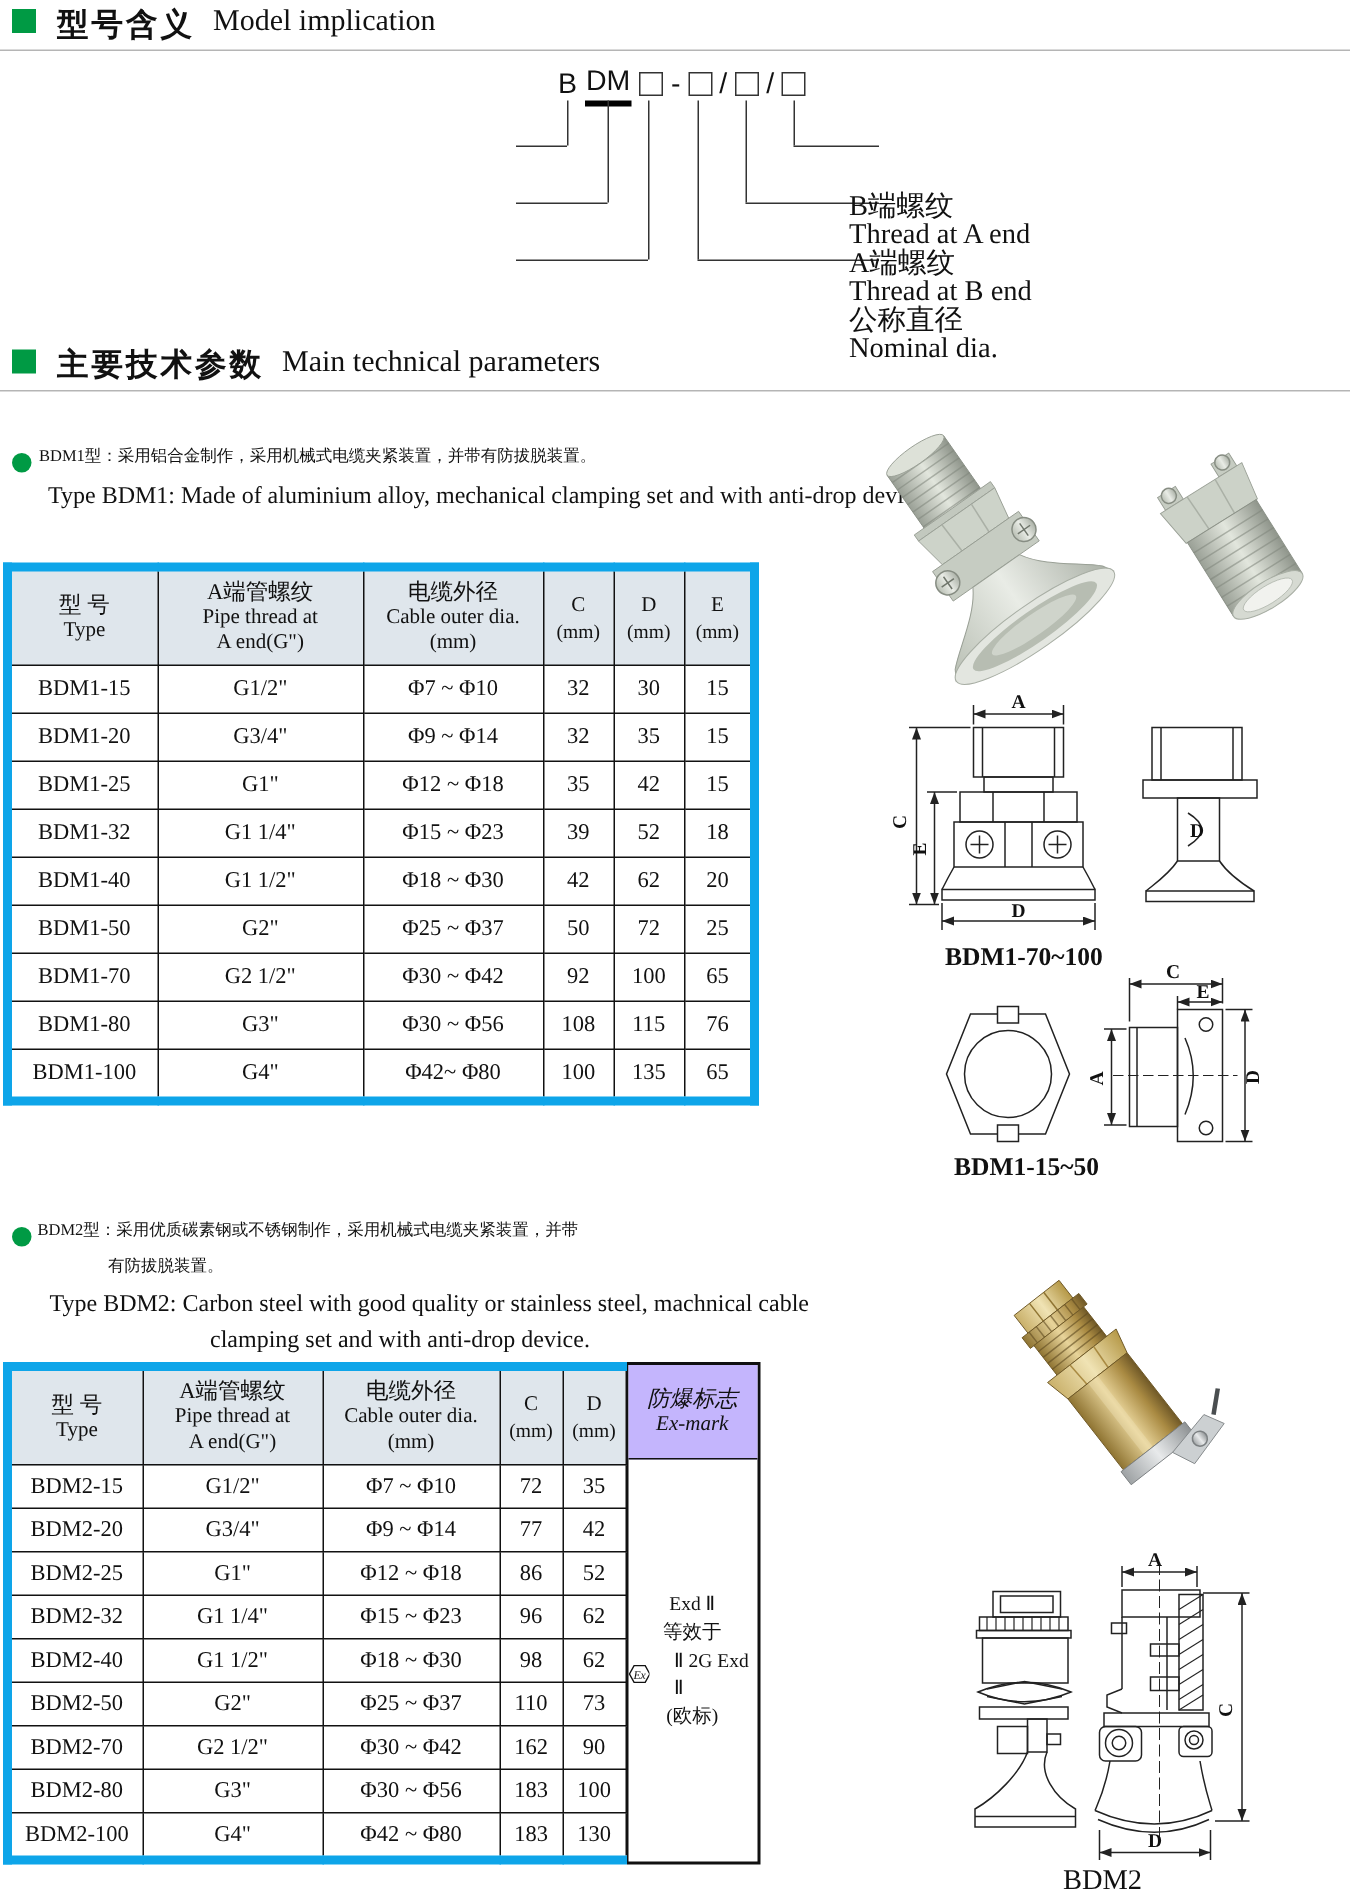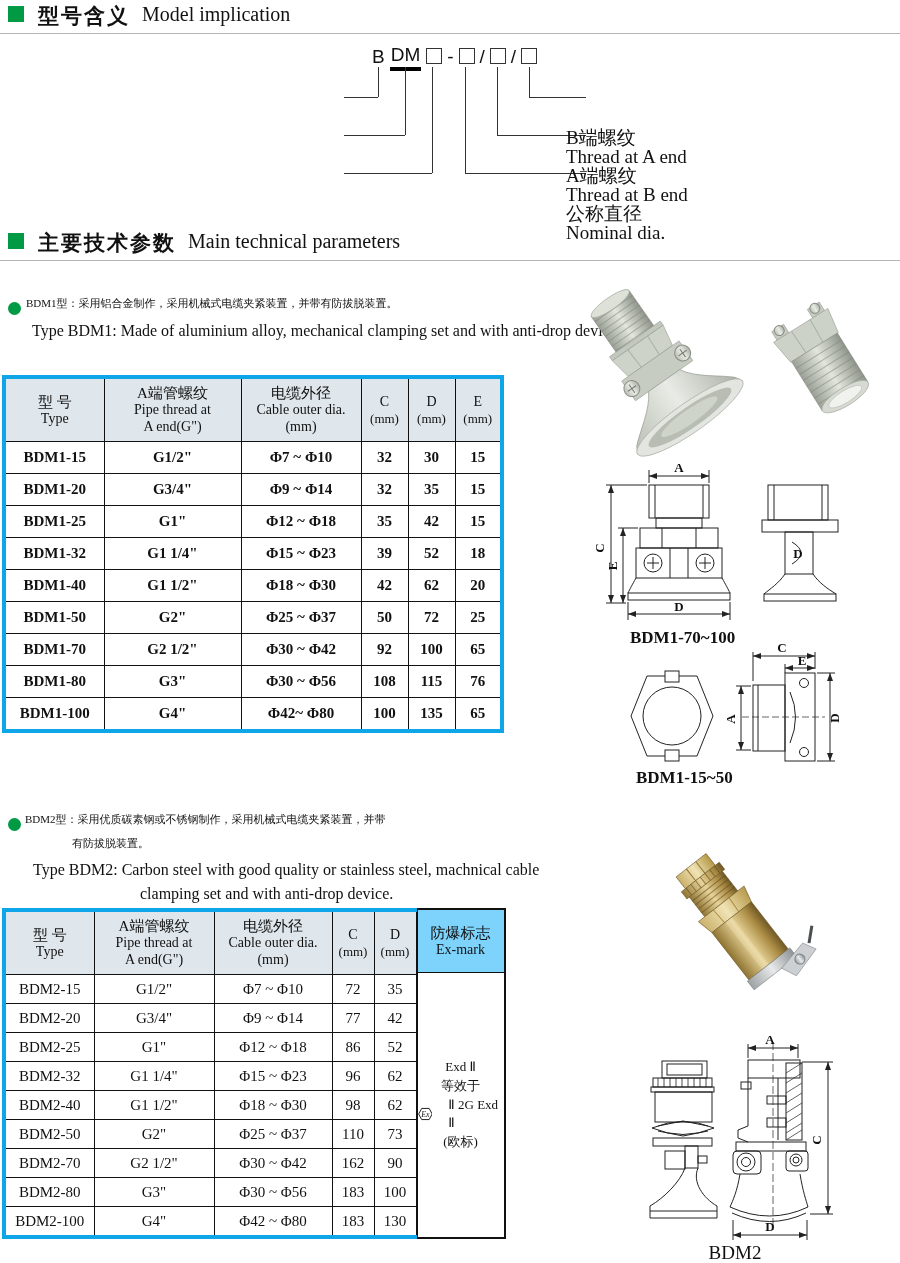--- a/index.html
+++ b/index.html
@@ -21,26 +21,26 @@
   .v{position:absolute;width:1px;background:#333;}
   .h{position:absolute;height:1px;background:#333;}
   .lbl-left{position:absolute;left:100px;top:43px;width:240px;text-align:right;
             font-size:15px;line-height:19px;}
   .lbl-right{position:absolute;left:566px;top:43px;font-size:19px;line-height:19px;margin-top:40px;}
   
   .bullet{position:absolute;width:13px;height:13px;border-radius:50%;}
   .para{position:absolute;font-size:11px;}
   .para-en{position:absolute;font-size:16px;}
   
-  .spec-table{border-collapse:collapse;table-layout:fixed;border:4px solid #0ea5e9;
+  .spec-table{border-collapse:collapse;table-layout:fixed;border:6px solid #0ea5e9;
               font-size:15px;text-align:center;}
   .spec-table th,.spec-table td{border:1px solid #111;padding:0;text-align:center;
                                 font-weight:normal;}
   .spec-table thead th{height:62px;}
-  .t1 tbody tr td{height:31px;font-weight:bold;}
+  .t1 tbody tr td{height:31px;}
   .t2 tbody tr td{height:28px;}
   .hcell div{line-height:1.2;}
   .h-zh{font-size:15px;}
   .h-en{font-size:14px;}
   .h-mm{font-size:13px;}
   .tbl-wrap{position:absolute;display:flex;align-items:stretch;}
   .ex-col{width:86px;border:2px solid #111;border-left:1px solid #111;display:flex;
           flex-direction:column;}
   .ex-head{height:62px;border-bottom:1px solid #111;display:flex;flex-direction:column;
            justify-content:center;align-items:center;line-height:1.2;}
@@ -500,21 +500,21 @@
           <tr>
             <td>BDM2-100</td>
             <td>G4"</td>
             <td>Φ42 ~ Φ80</td>
             <td>183</td>
             <td>130</td>
           </tr>
         </tbody>
     </table>
     <div class="ex-col">
-      <div class="ex-head" style="background:#7dd3fc;">
+      <div class="ex-head" style="background:#c4b5fd;font-style:italic;">
         <div class="h-zh">防爆标志</div>
         <div class="h-en">Ex-mark</div>
       </div>
       <div class="ex-body">
         <div>Exd Ⅱ</div>
         <div>等效于</div>
         <div class="ex-line3">
           <svg width="16" height="14" viewBox="0 0 16 14">
             <polygon points="4,1 12,1 15.3,7 12,13 4,13 0.7,7" fill="none" stroke="#111" stroke-width="1"></polygon>
             <text x="8" y="10.5" text-anchor="middle" font-size="8.5" font-style="italic" fill="#111">Ex</text>

